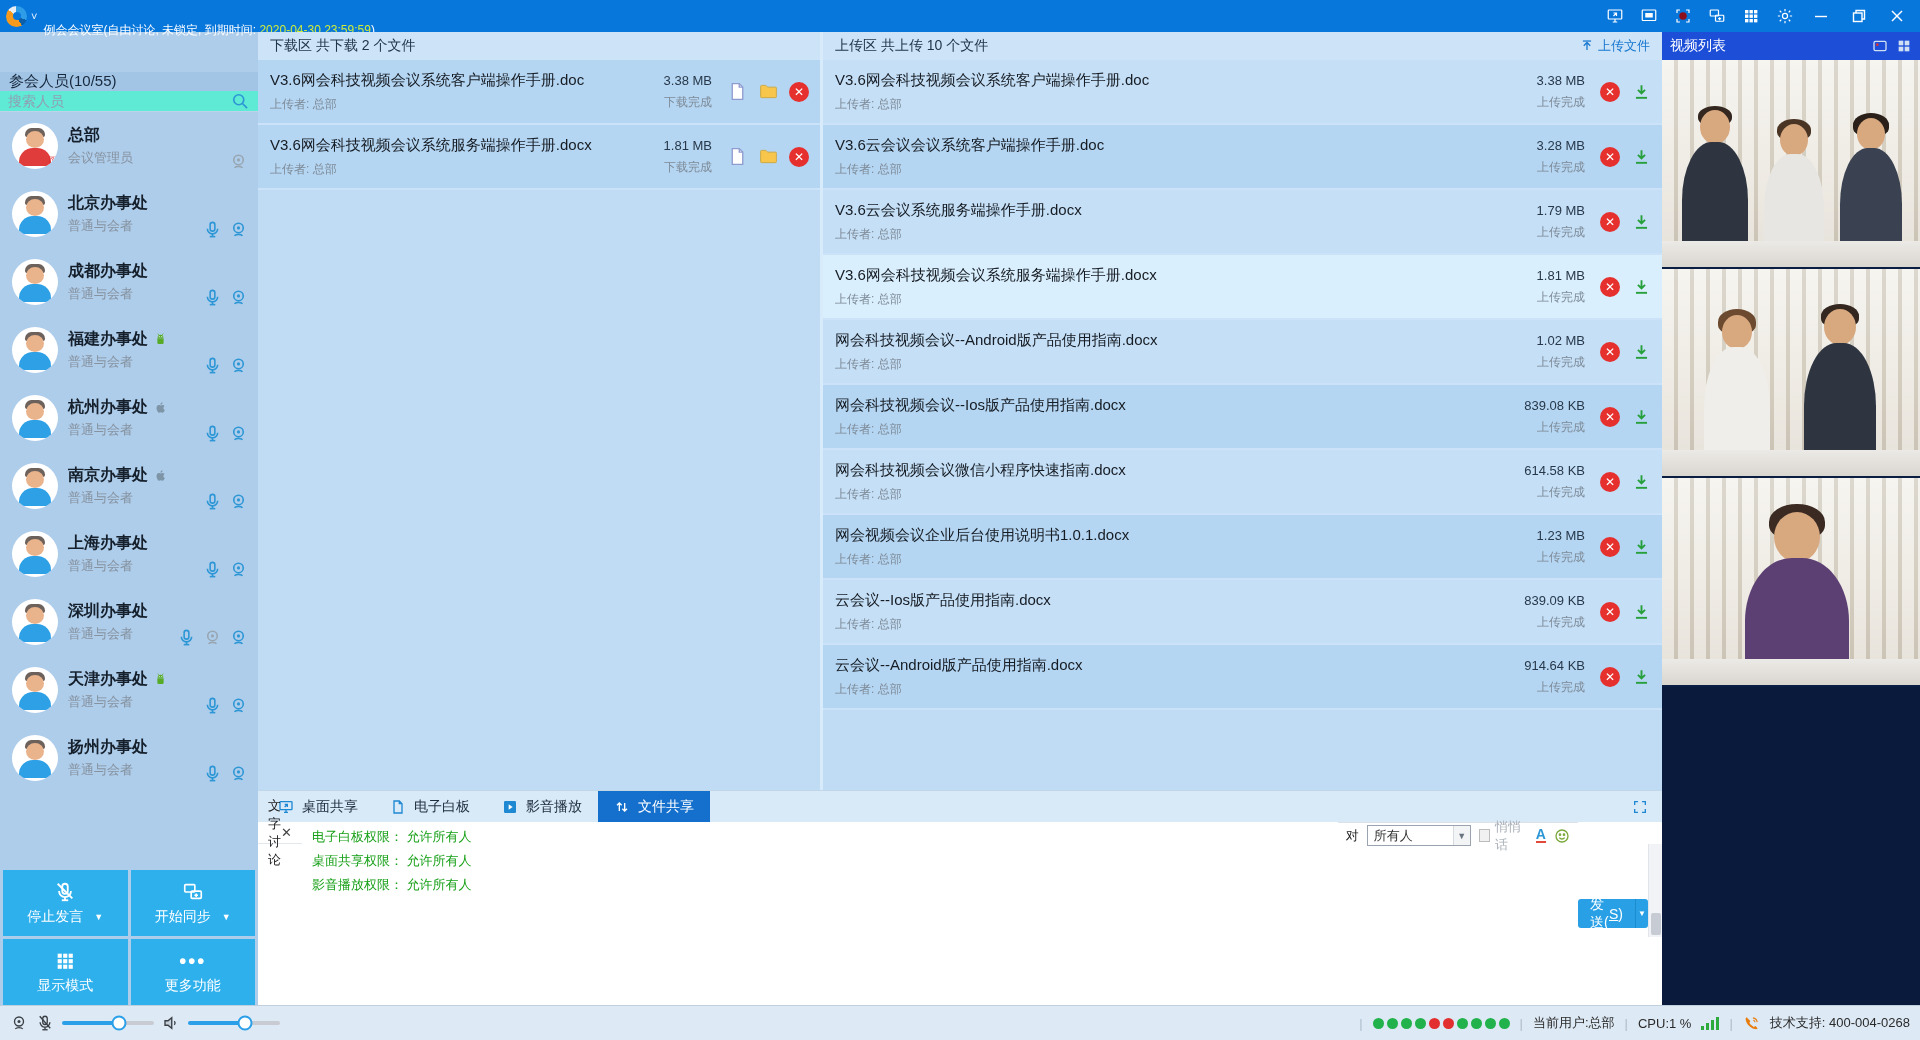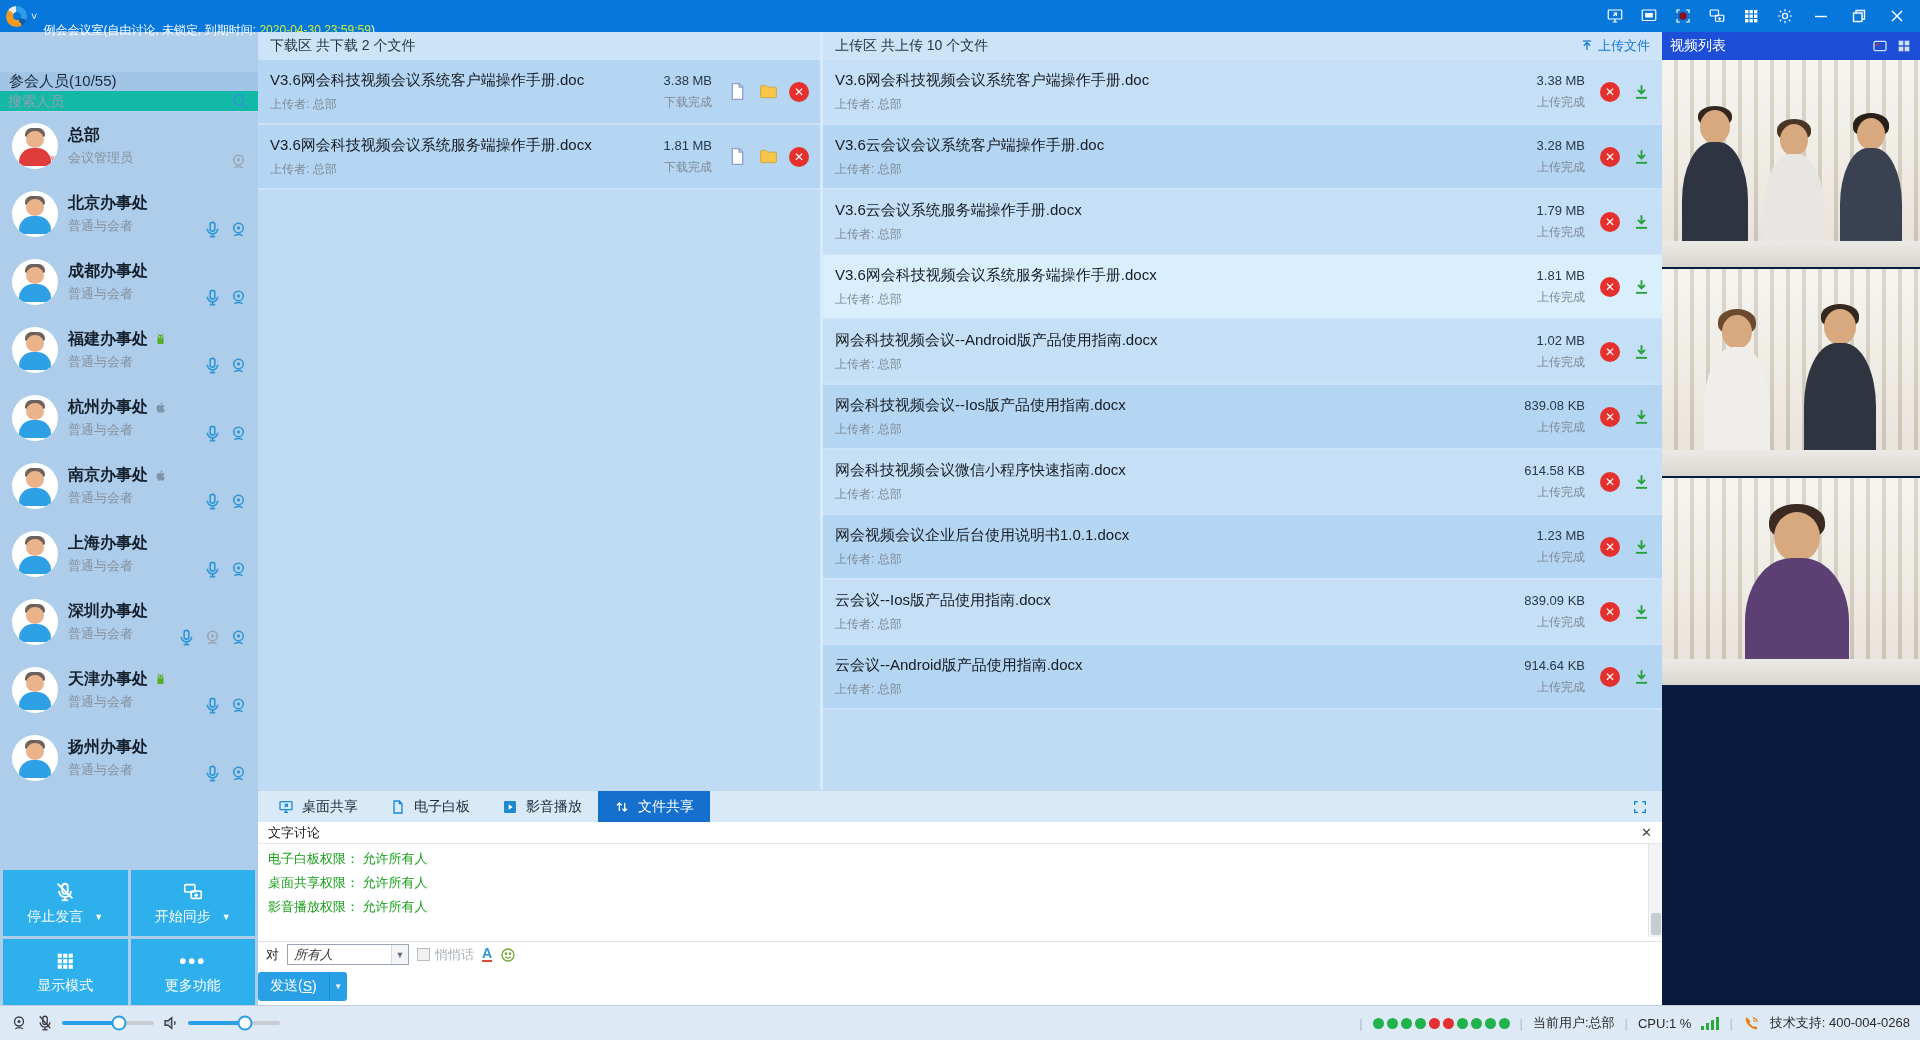--- a/index.html
+++ b/index.html
@@ -20,21 +20,21 @@
   .tb-ico svg { width:18px; height:18px; }
   .winbtn { width:34px; height:26px; display:flex; align-items:center; justify-content:center; }
   .winbtn svg { width:14px; height:14px; }
 
   
   .layout { flex:1 1 auto; display:flex; min-height:0; }
 
   
   .sidebar { width:258px; flex:0 0 258px; background:#aecdeb; display:flex; flex-direction:column;margin-top:40px; }
   .p-header { height:30px; background:#a2c5e6; color:#17283c; font-size:15px; display:flex; align-items:center; padding-left:9px; }
-  .search-row { height:36px; background:#14b8a6; border-bottom:1px solid #bcd3ea; display:flex; align-items:center; padding:0 8px; }
+  .search-row { height:36px; background:#5eead4; border-bottom:1px solid #bcd3ea; display:flex; align-items:center; padding:0 8px; }
   .search-row input { flex:1; border:none; background:transparent; outline:none; font-size:14px; color:#39506b; font-family:inherit; }
   .search-row input::placeholder { color:#8fa0b4; }
   .search-ico { color:#2d96d5; display:flex; } .search-ico svg{width:20px;height:20px;}
   .p-list { flex:0 0 auto; }
   .p-row { height:68px; display:flex; align-items:center; padding:0 10px 0 12px; }
   .avatar { width:46px; height:46px; border-radius:50%; background:#fff; position:relative; flex:0 0 46px; overflow:hidden; }
   .avatar .head { position:absolute; left:14px; top:8px; width:18px; height:17px; border-radius:50%; background:#e9b38c; }
   .avatar .hair { position:absolute; left:13px; top:5px; width:20px; height:9px; border-radius:10px 10px 4px 4px; background:#6d615b; }
   .avatar .body { position:absolute; left:7px; top:25px; width:32px; height:18px; border-radius:14px 14px 0 0; background:#2da0e6; }
   .avatar.admin .body { background:#e03c3c; }
@@ -82,30 +82,30 @@
   
   .tabbar { height:32px; flex:0 0 32px; background:#d8e9f8; border-top:1px solid #c2d6ea; display:flex; align-items:stretch; padding-left:4px; }
   .tab { display:flex; align-items:center; gap:8px; padding:0 16px; font-size:14px; color:#1d2c3c;justify-content:space-between; }
   .tab svg { width:16px; height:16px; color:#1e88d2; }
   .tab.active { background:#1570cd; color:#fff; }
   .tab.active svg { color:#fff; }
   .tab-expand { margin-left:auto; margin-right:14px; display:flex; align-items:center; color:#1e88d2; }
   .tab-expand svg{ width:16px; height:16px; }
 
   
-  .chat { flex:1 1 auto; background:#fff; display:flex; flex-direction:column; position:relative; min-height:0; }
+  .chat { flex:1 1 auto; background:#fff; display:flex; flex-direction:row; position:relative; min-height:0; }
   .chat-h { height:22px; flex:0 0 22px; display:flex; align-items:center; padding:0 10px; font-size:13px; color:#1c1c1c; border-bottom:1px solid #e4e8ee; }
   .chat-close { margin-left:auto; color:#444; font-size:13px; }
   .chat-msgs { flex:1 1 auto; padding:3px 20px 0 10px; overflow:hidden; position:relative; }
   .chat-msgs .msg { font-size:13px; color:#18a018; line-height:24px; }
   .chat-scroll { position:absolute; right:0; top:22px; bottom:68px; width:14px; background:#f1f3f6; border-left:1px solid #e2e6ec; }
   .chat-scroll .thumb { position:absolute; bottom:2px; left:2px; width:10px; height:22px; background:#c7ccd4; border-radius:2px; }
   .chat-input { height:26px; flex:0 0 26px; border-top:1px solid #dde2e8; display:flex; align-items:center; padding:0 8px; gap:8px; }
   .to-lbl { font-size:13px; color:#222; }
-  .to-select { width:122px; height:21px; background:#fff; border:1px solid #9aa4b0; display:flex; align-items:flex-end; font-size:13px; color:#333; padding-left:6px;font-style:italic; }
+  .to-select { width:122px; height:21px; background:#fff; border:1px solid #9aa4b0; display:flex; align-items:flex-end; font-size:13px; color:#333; padding-left:6px; }
   .to-select .car { margin-left:auto; width:17px; height:100%; display:flex; align-items:center; justify-content:center; color:#6a7480; font-size:9px; border-left:1px solid #d6dbe1; background:#f2f4f6; }
   .chk { width:13px; height:13px; border:1px solid #bcbcbc; background:#f1f1f1; }
   .chk-lbl { font-size:13px; color:#aab1b8; margin-left:-3px; }
   .fontA { color:#2d96d5; font-size:14px; font-weight:bold; border-bottom:2px solid #e04a3a; line-height:13px; }
   .smiley { color:#7aa83a; display:flex; } .smiley svg{ width:16px; height:16px; }
   .send-row { flex:0 0 38px; display:flex; align-items:center; padding-right:14px; }
   .send-btn { display:flex; height:29px; border-radius:3px; overflow:hidden; }
   .send-main { background:#29a0e6; color:#fff; font-size:14px; display:flex; align-items:center; padding:0 12px; }
   .send-main u { text-decoration:underline; }
   .send-dd { background:#29a0e6; border-left:1px solid #1d8ccd; width:18px; display:flex; align-items:center; justify-content:center; color:#fff; font-size:8px; }

